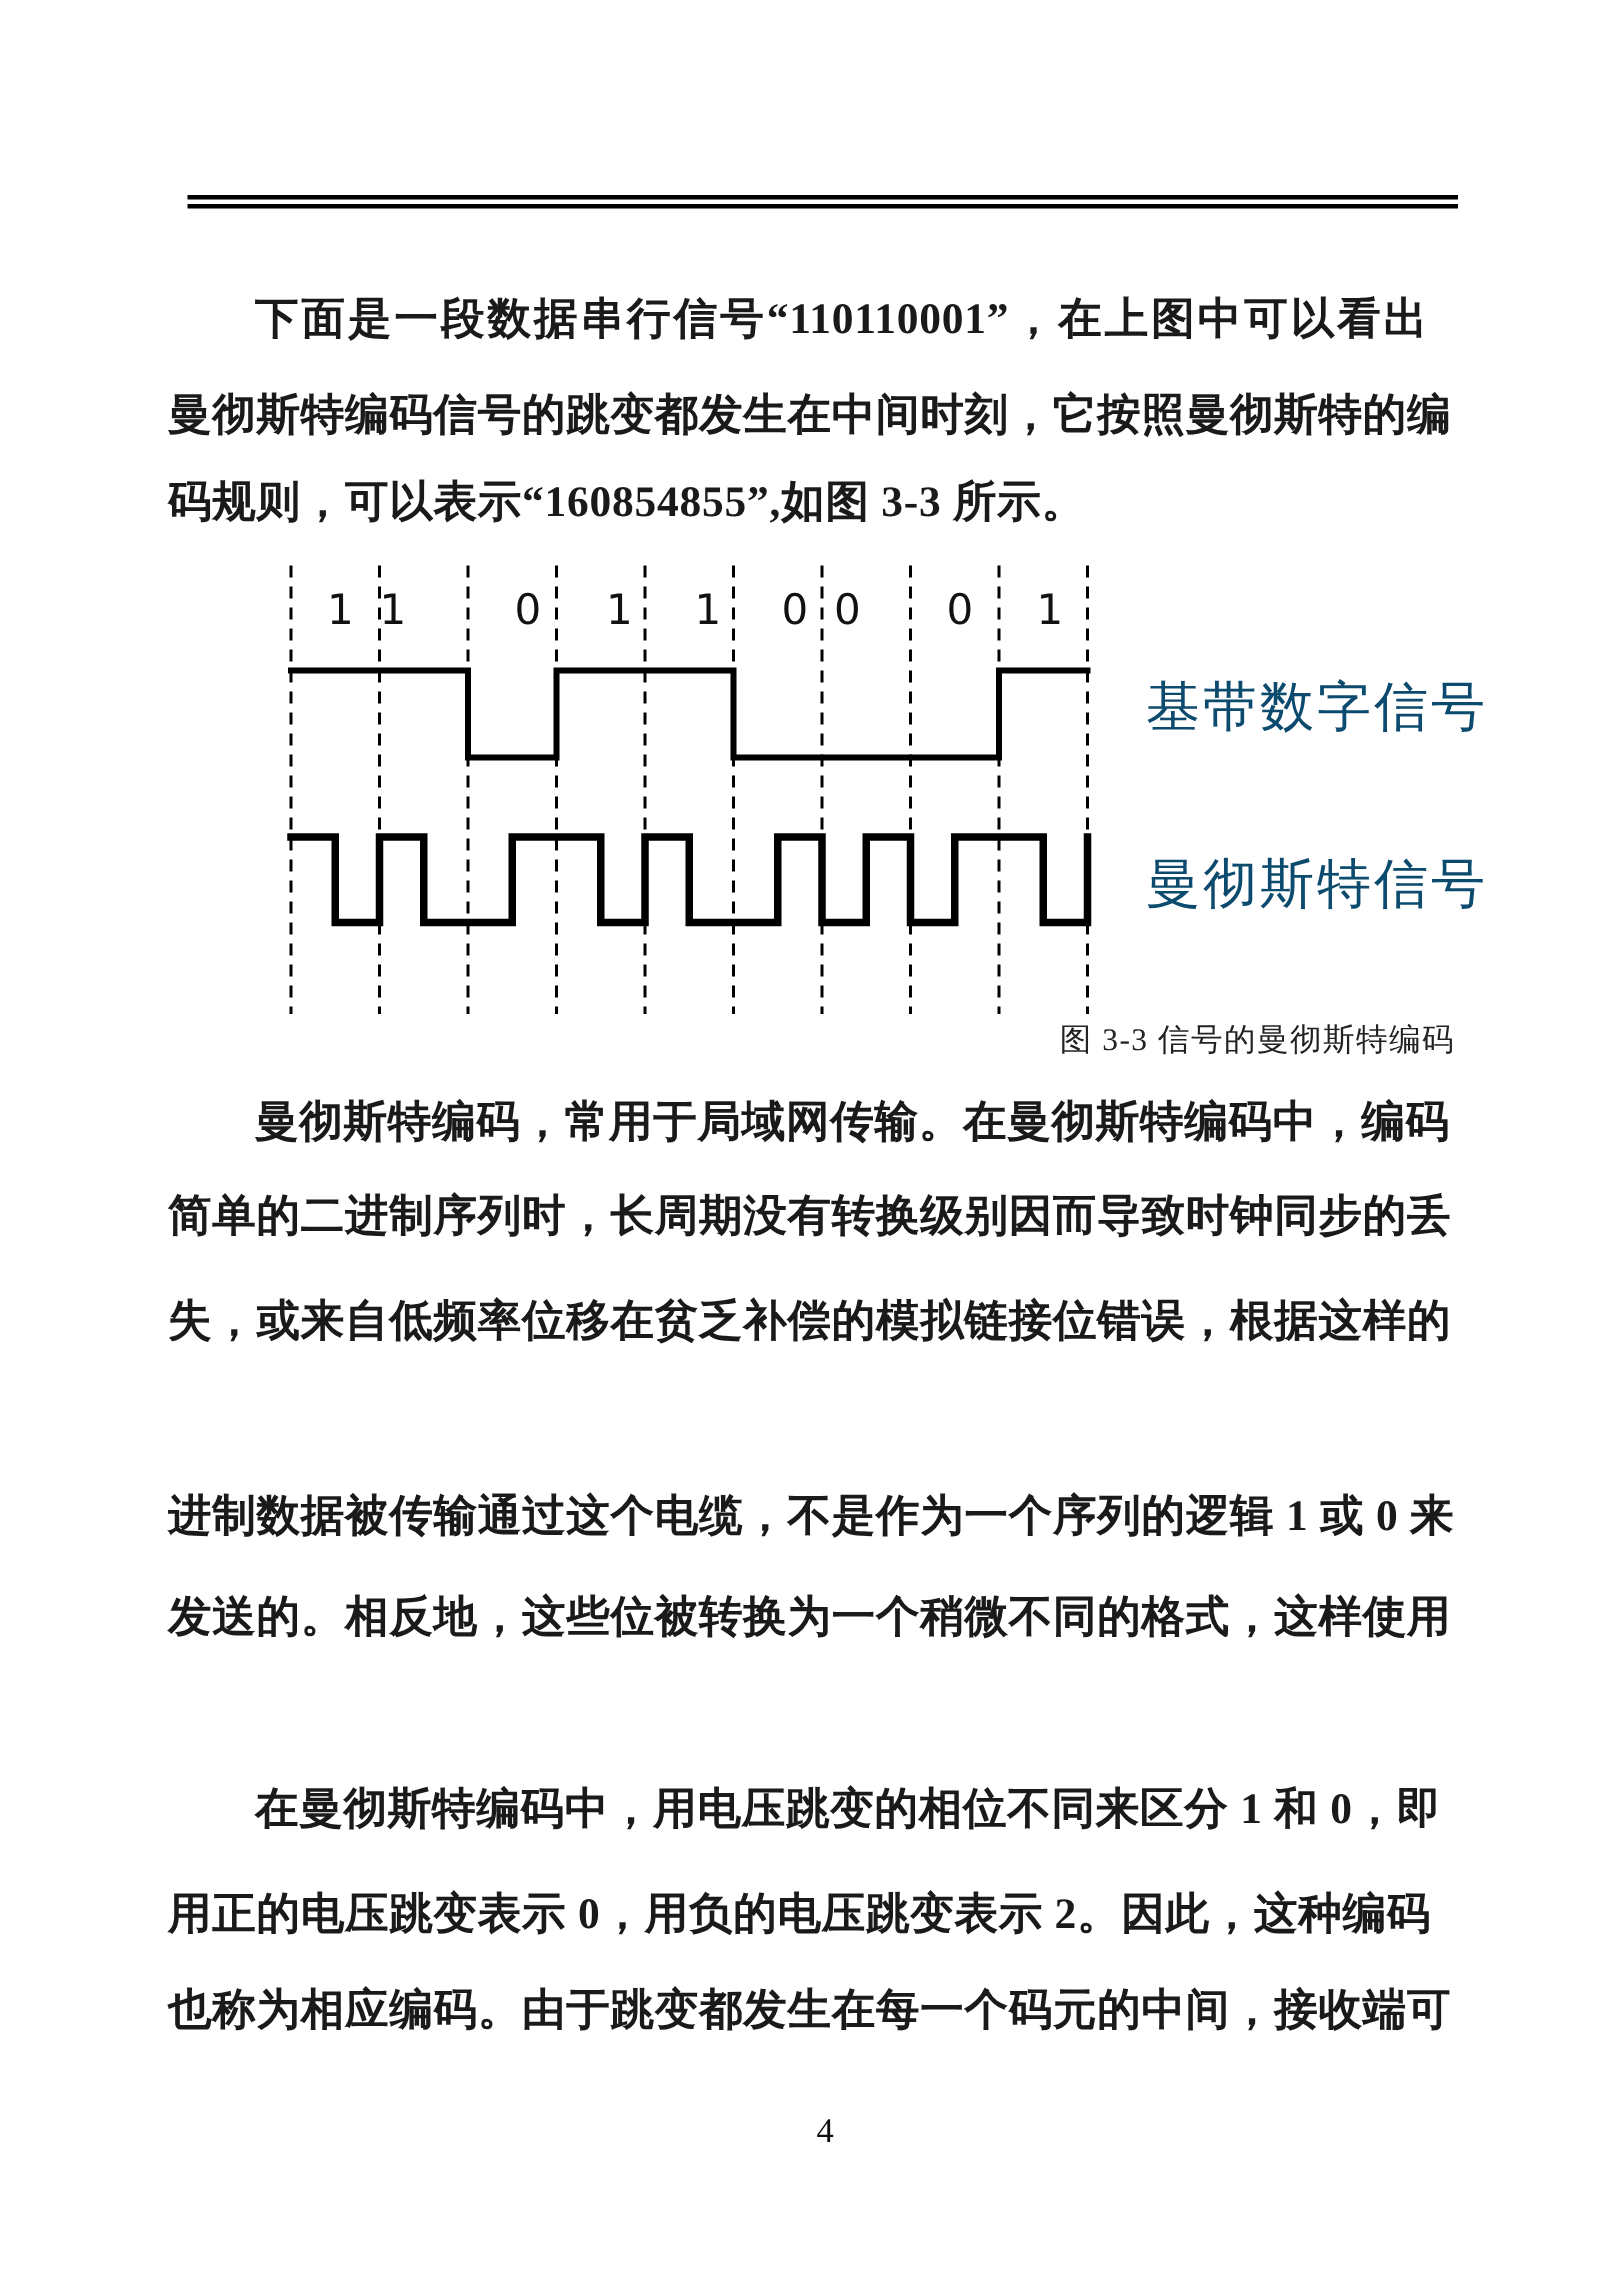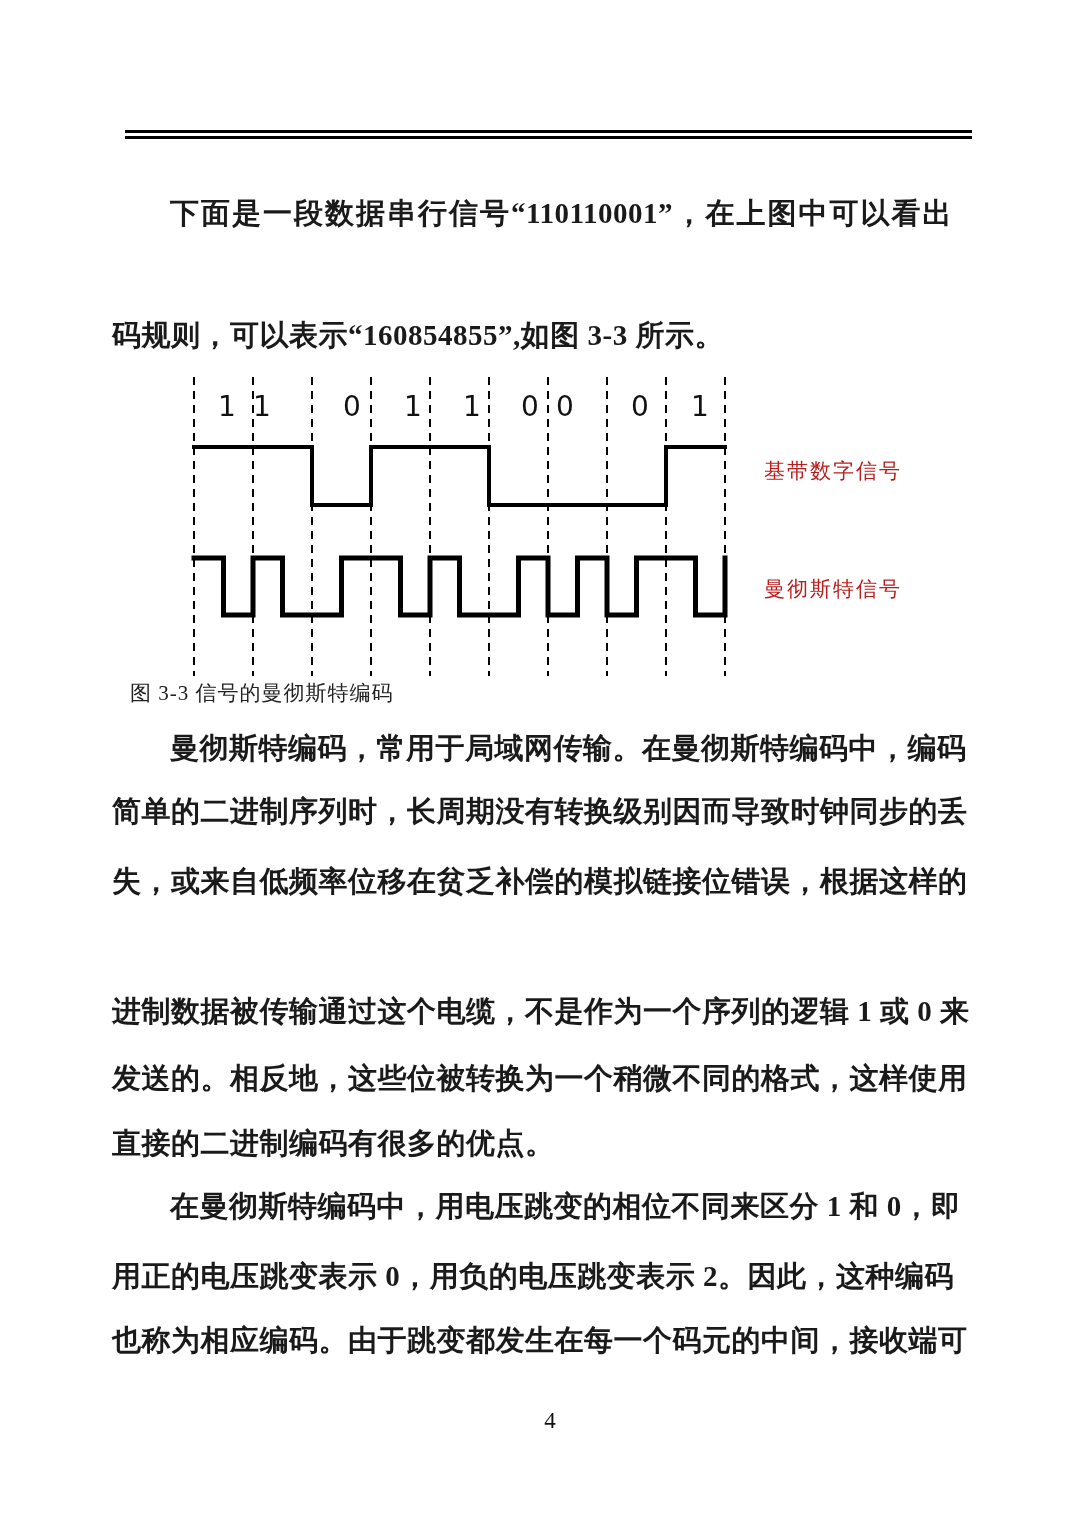--- a/index.html
+++ b/index.html
@@ -33,27 +33,27 @@
   .tline.indent{padding-left:58px;width:782px;}
   #figure-svg{position:absolute;left:0;top:0;width:1075px;height:1518px;}
   .bit-label{
     position:absolute;top:392px;width:32px;
     font-family:"DejaVu Sans","Liberation Sans",sans-serif;
     font-size:28px;line-height:30px;color:#111;
     text-align:center;
   }
   .signal-label{
     position:absolute;left:764px;
-    font-size:21px;line-height:30px;color:#b91c1c;
+    font-size:36px;line-height:30px;color:#0c4a6e;
     white-space:nowrap;letter-spacing:2px;
   }
   .fig-caption{
     position:absolute;left:130px;top:679px;width:840px;
     font-size:21px;line-height:28px;color:#222;
-    text-align:left;letter-spacing:1px;
+    text-align:right;letter-spacing:1px;
   }
   .page-number{
     position:absolute;left:130px;top:1408px;width:840px;
     font-size:23px;text-align:center;color:#111;
   }
 </style>
 </head>
 <body>
 
 <div class="page">
@@ -69,20 +69,21 @@
       <line x1="489" y1="377" x2="489" y2="676" stroke="#000" stroke-width="2" stroke-dasharray="8 6"></line>
       <line x1="548" y1="377" x2="548" y2="676" stroke="#000" stroke-width="2" stroke-dasharray="8 6"></line>
       <line x1="607" y1="377" x2="607" y2="676" stroke="#000" stroke-width="2" stroke-dasharray="8 6"></line>
       <line x1="666" y1="377" x2="666" y2="676" stroke="#000" stroke-width="2" stroke-dasharray="8 6"></line>
       <line x1="725" y1="377" x2="725" y2="676" stroke="#000" stroke-width="2" stroke-dasharray="8 6"></line>
       <polyline points="194,447 253,447 253,447 312,447 312,505 371,505 371,447 430,447 430,447 489,447 489,505 548,505 548,505 607,505 607,505 666,505 666,447 725,447" fill="none" stroke="#000" stroke-width="4" stroke-linejoin="miter" stroke-linecap="square"></polyline>
       <polyline points="194,558 223.5,558 223.5,615 253,615 253,558 282.5,558 282.5,615 312,615 312,615 341.5,615 341.5,558 371,558 371,558 400.5,558 400.5,615 430,615 430,558 459.5,558 459.5,615 489,615 489,615 518.5,615 518.5,558 548,558 548,615 577.5,615 577.5,558 607,558 607,615 636.5,615 636.5,558 666,558 666,558 695.5,558 695.5,615 725,615 725,558" fill="none" stroke="#000" stroke-width="5" stroke-linejoin="miter" stroke-linecap="square"></polyline>
     </svg>
 
   <div class="tline indent" style="top:194px">下面是一段数据串行信号“110110001”，在上图中可以看出</div>
+  <div class="tline" style="top:258px">曼彻斯特编码信号的跳变都发生在中间时刻，它按照曼彻斯特的编</div>
   <div class="tline short" style="top:316px">码规则，可以表示“160854855”,如图 3-3 所示。</div>
 
   <div class="bit-label" style="left:211px">1</div>
   <div class="bit-label" style="left:246px">1</div>
   <div class="bit-label" style="left:336px">0</div>
   <div class="bit-label" style="left:397px">1</div>
   <div class="bit-label" style="left:456px">1</div>
   <div class="bit-label" style="left:514px">0</div>
   <div class="bit-label" style="left:549px">0</div>
   <div class="bit-label" style="left:624px">0</div>
@@ -91,21 +92,20 @@
   <div class="signal-label" style="top:456px">基带数字信号</div>
   <div class="signal-label" style="top:574px">曼彻斯特信号</div>
 
   <div class="fig-caption">图 3-3  信号的曼彻斯特编码</div>
 
   <div class="tline indent" style="top:729px">曼彻斯特编码，常用于局域网传输。在曼彻斯特编码中，编码</div>
   <div class="tline" style="top:792px">简单的二进制序列时，长周期没有转换级别因而导致时钟同步的丢</div>
   <div class="tline" style="top:862px">失，或来自低频率位移在贫乏补偿的模拟链接位错误，根据这样的</div>
   <div class="tline" style="top:992px">进制数据被传输通过这个电缆，不是作为一个序列的逻辑 1 或 0 来</div>
   <div class="tline" style="top:1059px">发送的。相反地，这些位被转换为一个稍微不同的格式，这样使用</div>
-  <div class="tline short" style="top:1124px">直接的二进制编码有很多的优点。</div>
 
   <div class="tline indent" style="top:1187px">在曼彻斯特编码中，用电压跳变的相位不同来区分 1 和 0，即</div>
   <div class="tline" style="top:1257px">用正的电压跳变表示 0，用负的电压跳变表示 2。因此，这种编码</div>
   <div class="tline" style="top:1321px">也称为相应编码。由于跳变都发生在每一个码元的中间，接收端可</div>
 
   <div class="page-number">4</div>
 
 </div>
 
 </body></html>

